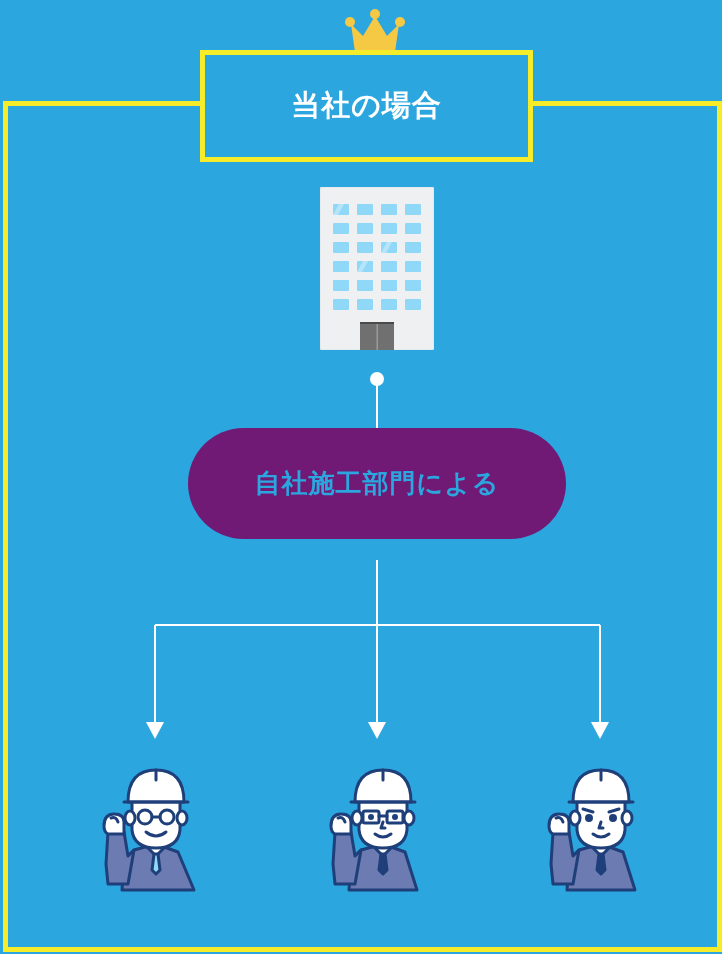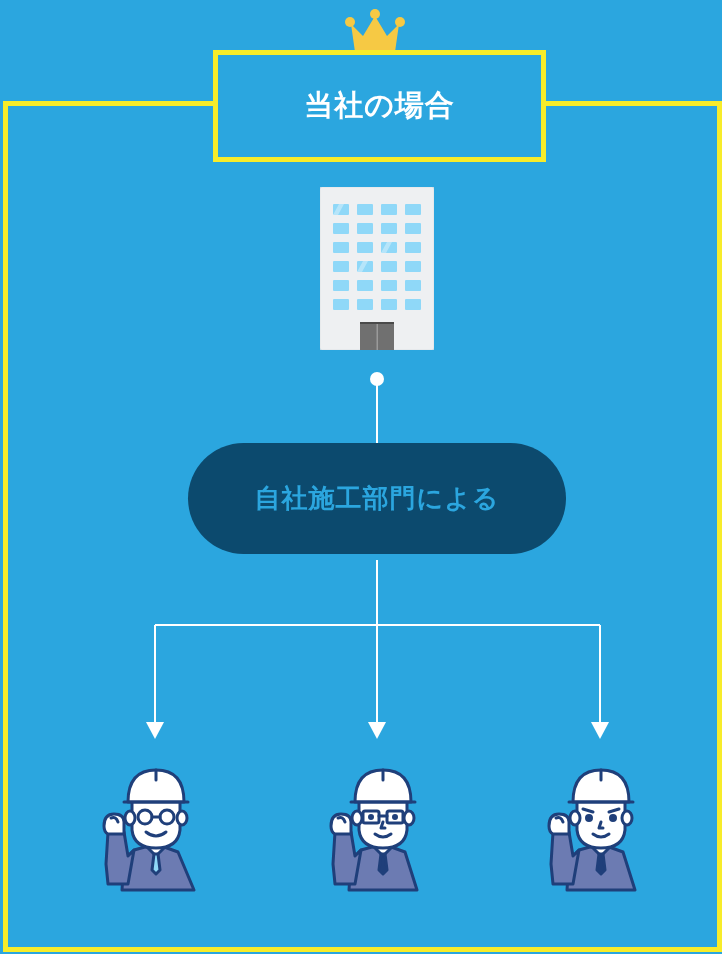--- a/index.html
+++ b/index.html
@@ -39,21 +39,21 @@
     }
     .crown {
       position: absolute;
       left: 343px;
       top: 8px;
       width: 64px;
       height: 44px;
     }
     .title-box {
       position: absolute;
-      left: 213px;
+      left: 200px;
       top: 50px;
       width: 333px;
       height: 112px;
       box-sizing: border-box;
       border: 5px solid #f7ec2a;
       background: #2ba6df;
       display: flex;
       align-items: center;
       justify-content: center;
     }
@@ -74,24 +74,24 @@
       position: absolute;
       left: 0;
       top: 0;
       width: 722px;
       height: 954px;
       pointer-events: none;
     }
     .pill {
       position: absolute;
       left: 188px;
-      top: 443px;
+      top: 428px;
       width: 378px;
       height: 111px;
-      background: #0c4a6e;
+      background: #701a75;
       border-radius: 56px;
       display: flex;
       flex-direction: column;
       align-items: center;
       justify-content: center;
     }
     .pill-line {
       color: #2ba6df;
       font-size: 26px;
       font-weight: bold;

